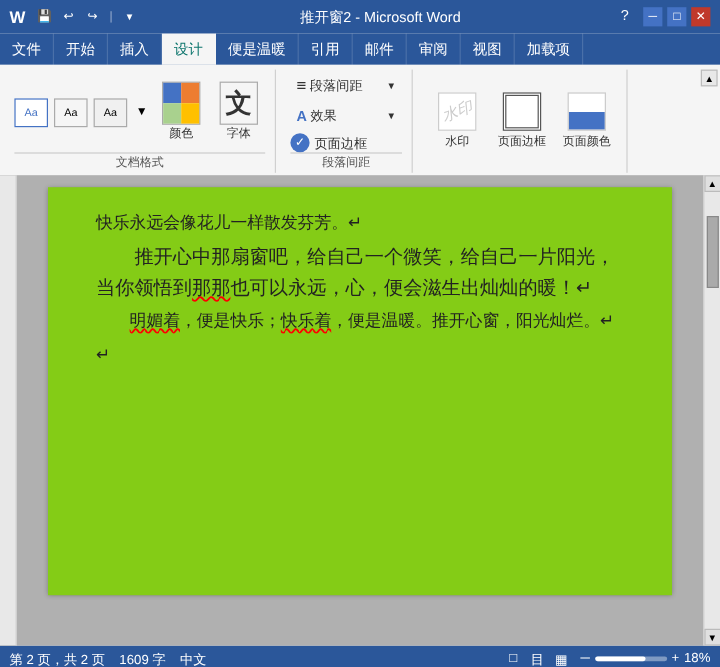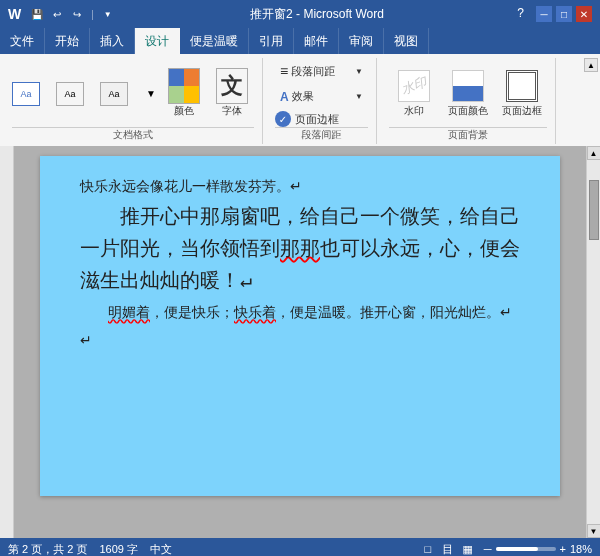--- a/index.html
+++ b/index.html
@@ -233,21 +233,21 @@
       background: #e8e8e8;
       border-right: 1px solid #ccc;
     }
     .doc-scrollable {
       flex: 1;
       overflow: hidden;
       display: flex;
       flex-direction: column;
     }
     .doc-page {
-      background: #7dd3fc;
+      background: #84cc16;
       margin: 10px auto;
       width: 520px;
       min-height: 340px;
       padding: 20px 40px;
       box-shadow: 0 1px 4px rgba(0,0,0,0.3);
       font-size: 14px;
       line-height: 1.6;
       color: #222;
       position: relative;
     }
@@ -377,30 +377,31 @@
 <div class="ribbon-tabs">
   <div class="ribbon-tab">文件</div>
   <div class="ribbon-tab">开始</div>
   <div class="ribbon-tab">插入</div>
   <div class="ribbon-tab active">设计</div>
   <div class="ribbon-tab">便是温暖</div>
   <div class="ribbon-tab">引用</div>
   <div class="ribbon-tab">邮件</div>
   <div class="ribbon-tab">审阅</div>
   <div class="ribbon-tab">视图</div>
+  <div class="ribbon-tab">加载项</div>
 </div>
 
 <div class="ribbon-content" style="position:relative;">
 
   <div class="ribbon-group" style="min-width:200px;">
     <div class="ribbon-group-content">
 
 
       <div style="display:flex; flex-direction:column; gap:2px; align-items:center;">
-        <div style="display:flex; gap:16px;align-items:flex-end;">
+        <div style="display:flex; gap:5px;align-items:flex-end;">
           <div style="width:28px; height:24px; border:1px solid #4472c4; background:white; font-size:9px; display:flex; align-items:center; justify-content:center; color:#4472c4; cursor:pointer;">Aa</div>
           <div style="width:28px; height:24px; border:1px solid #aaa; background:#f5f5f5; font-size:9px; display:flex; align-items:center; justify-content:center; cursor:pointer;">Aa</div>
           <div style="width:28px; height:24px; border:1px solid #aaa; background:#f0f0f0; font-size:9px; display:flex; align-items:center; justify-content:center; cursor:pointer;">Aa</div>
           <div style="width:14px; height:24px; display:flex; align-items:center; justify-content:center; cursor:pointer; font-size:10px;">▼</div>
         </div>
       </div>
 
       <div class="ribbon-btn-large">
         <div class="icon-box">
           <div class="color-swatch">
@@ -450,49 +451,48 @@
     <div class="ribbon-group-content">
 
       <div class="wmark-btn">
         <div class="wmark-icon">
           <span style="color:#ccc; font-size:13px; font-style:italic; transform:rotate(-20deg); display:block;">水印</span>
         </div>
         <span>水印</span>
       </div>
 
       <div class="wmark-btn">
+        <div class="wmark-icon" style="border: 3px double #555;">
+        </div>
+        <span>页面边框</span>
+      </div>
+
+      <div class="wmark-btn">
         <div class="wmark-icon" style="background: linear-gradient(to bottom, #fff 50%, #4472c4 50%);">
         </div>
         <span>页面颜色</span>
       </div>
-
-      <div class="wmark-btn">
-        <div class="wmark-icon" style="border: 3px double #555;">
-        </div>
-        <span>页面边框</span>
-      </div>
     </div>
-    <div class="ribbon-group-section-label">页面背景</div>
   </div>
 
   <div class="ribbon-collapse" style="top:4px; right:2px; position:absolute;">▲</div>
 </div>
 
 <div class="doc-container">
 
   <div class="doc-ruler-side"></div>
 
   <div class="doc-scrollable">
     <div class="doc-page">
 
       <p style="margin-bottom:4px; font-family:'SimSun',serif; font-size:14px;">
         快乐永远会像花儿一样散发芬芳。↵
       </p>
 
-      <p style="text-indent:2em; margin-bottom:4px; font-family:Liberation Mono, monospace; font-size:20px;">
+      <p style="text-indent:2em; margin-bottom:4px; font-family:Liberation Serif, serif; font-size:16px;">
         推开心中那扇窗吧，给自己一个微笑，给自己一片阳光，当你领悟到<span class="text-underline-wavy">那那</span>也可以永远，心，便会滋生出灿灿的暖！↵
       </p>
 
       <p style="text-indent:2em; margin-bottom:4px; font-family:'SimSun',serif; font-size:14px;">
         <span class="text-underline-wavy">明媚着</span>，便是快乐；<span class="text-underline-wavy">快乐着</span>，便是温暖。推开心窗，阳光灿烂。↵
       </p>
 
       <p style="font-size:14px;">↵</p>
 
     </div>

